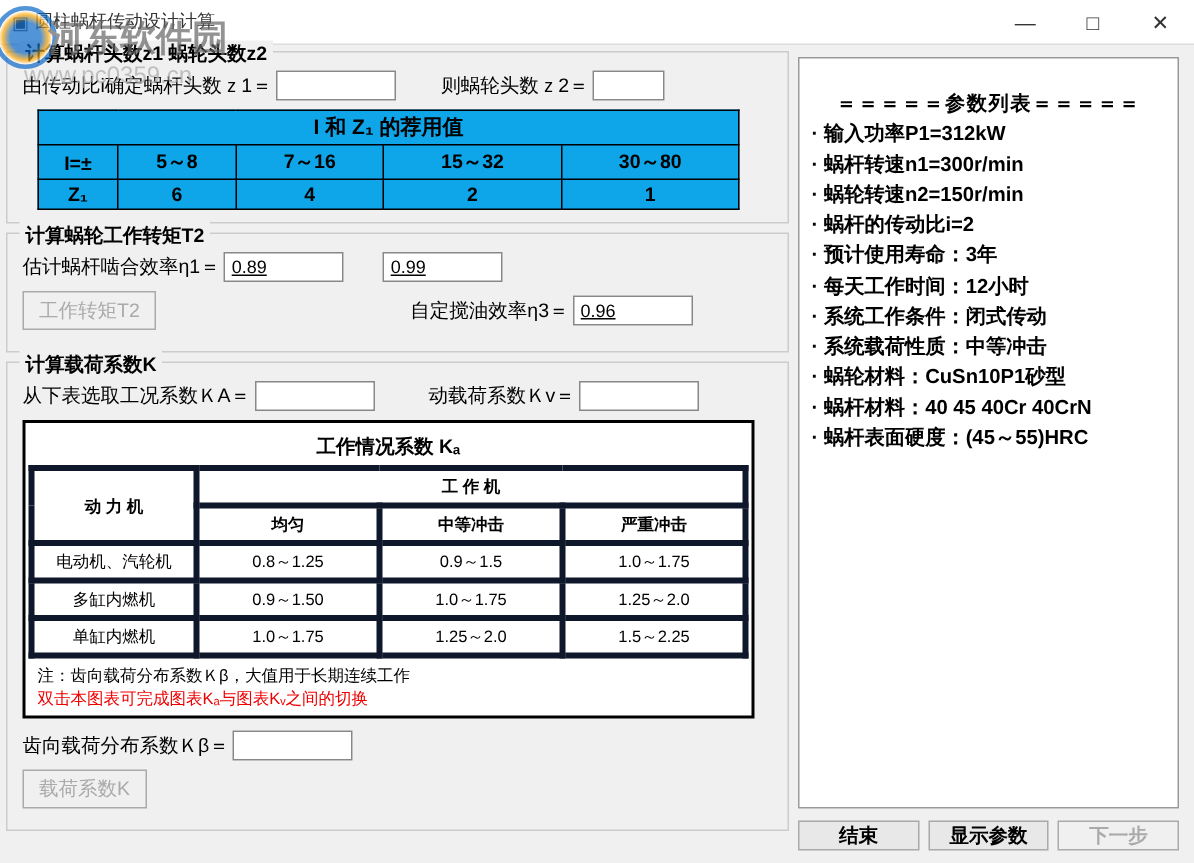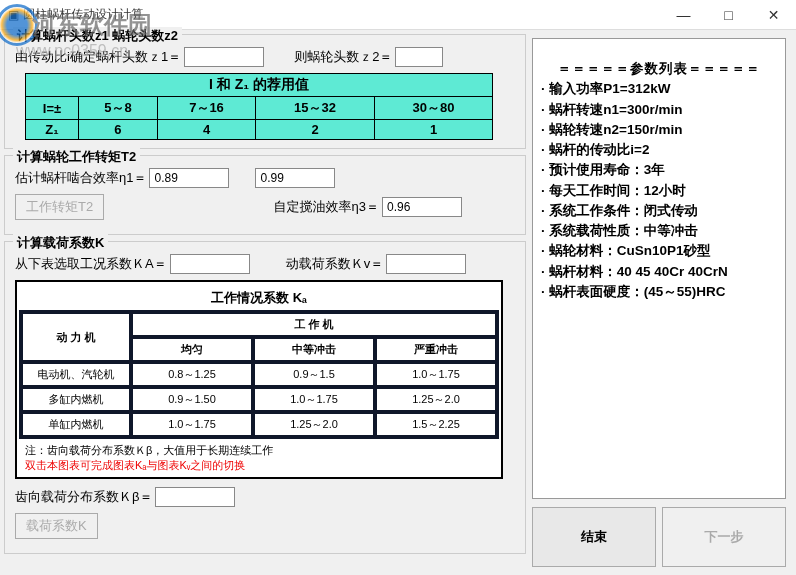--- a/index.html
+++ b/index.html
@@ -75,21 +75,21 @@
       background: #fff;
     }
     button {
       padding: 4px 12px; border: 1px solid #aaa; background: #e8e8e8;
       font-size: 13px; cursor: pointer; font-family: inherit;
     }
     button:disabled { color: #aaa; background: #f0f0f0; }
     
     .z-table {
       border-collapse: collapse; width: 96%; margin: 4px auto 0 auto;
-      background: #5eead4;
+      background: #0ea5e9;
     }
     .z-table td, .z-table th {
       border: 1.5px solid #000; text-align: center; padding: 2px 0;
       font-size: 13px; font-weight: bold;
     }
     .z-table .header-row td { font-size: 14px; }
     
     .ka-table-wrap { border: 2px solid #000; padding: 4px 2px; background: #fff; margin-top: 4px; }
     .ka-table { border-collapse: collapse; width: 100%; }
     .ka-table th, .ka-table td {
@@ -108,22 +108,22 @@
       font-size: 13.5px;
       line-height: 1.5;
       font-weight: bold;
       overflow: auto;
     }
     .param-list .header { text-align: center; font-weight: bold; letter-spacing: 1px; }
     .param-list ul { list-style: none; margin-left: 2px; }
     .param-list li::before { content: "· "; font-weight: bold; }
     
     .bottom-buttons { display: flex; gap: 6px; margin-top: 8px; justify-content: flex-end; }
-    .bottom-buttons button { flex: 1; padding: 20px 4px; font-weight: bold; }
-    .input-med { width: 80px; }
+    .bottom-buttons button { flex: 1; padding: 0 4px; font-weight: bold; }
+    .input-med { width: 80px; text-decoration: underline; }
     .input-sm { width: 48px; }
     .btn-small { padding: 3px 10px; }
   </style>
 </head>
 <body>
 
 <div class="titlebar">
   <div class="title">
     <span>▣</span>
     <span>圆柱蜗杆传动设计计算</span>
@@ -268,16 +268,17 @@
         <li>每天工作时间：12小时</li>
         <li>系统工作条件：闭式传动</li>
         <li>系统载荷性质：中等冲击</li>
         <li>蜗轮材料：CuSn10P1砂型</li>
         <li>蜗杆材料：40  45  40Cr  40CrN</li>
         <li>蜗杆表面硬度：(45～55)HRC</li>
       </ul>
     </div>
     <div class="bottom-buttons">
       <button>结束</button>
+      <button>显示参数</button>
       <button disabled="">下一步</button>
     </div>
   </div>
 </div>
 
 </body></html>

